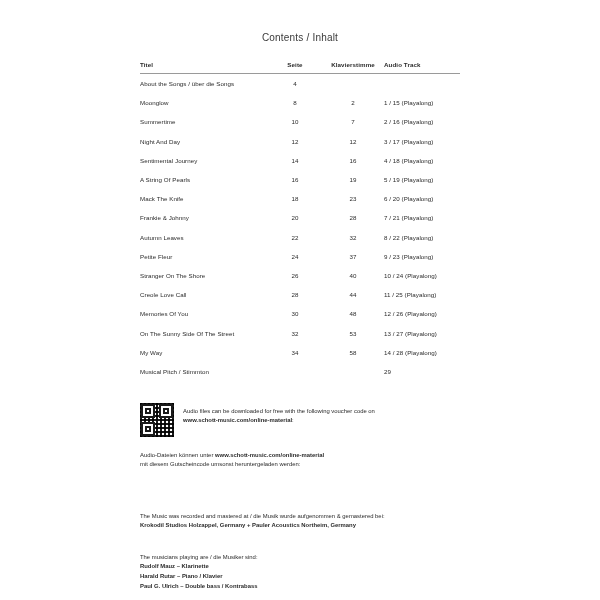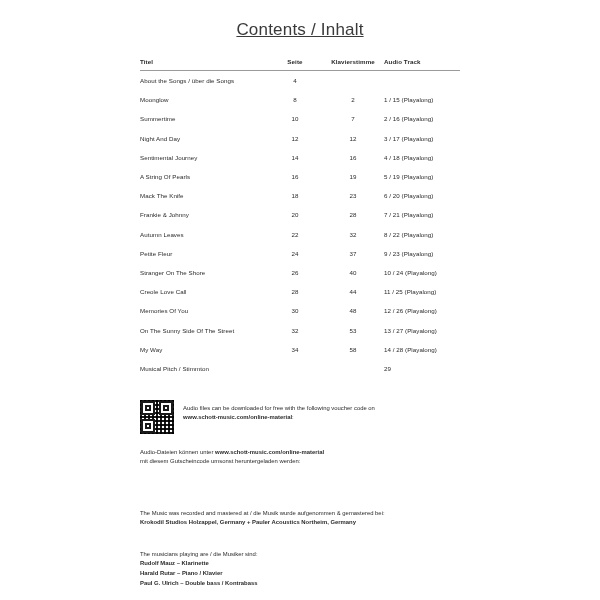--- a/index.html
+++ b/index.html
@@ -16,25 +16,24 @@
   }
   .page {
     position: relative;
     width: 600px;
     height: 600px;
     box-sizing: border-box;
     padding: 0;
   }
   .title {
     text-align: center;
-    font-size: 17px;
+    font-size: 10px;
     color: #3a3a3a;
     letter-spacing: 0.2px;
-    padding-top: 20px;
-    text-decoration: underline;
+    padding-top: 32px;
   }
   .content-wrap {
     padding: 0 140px 0 140px;
   }
   table.toc {
     width: 320px;
     border-collapse: collapse;
     margin-top: 18px;
     table-layout: fixed;
   }

